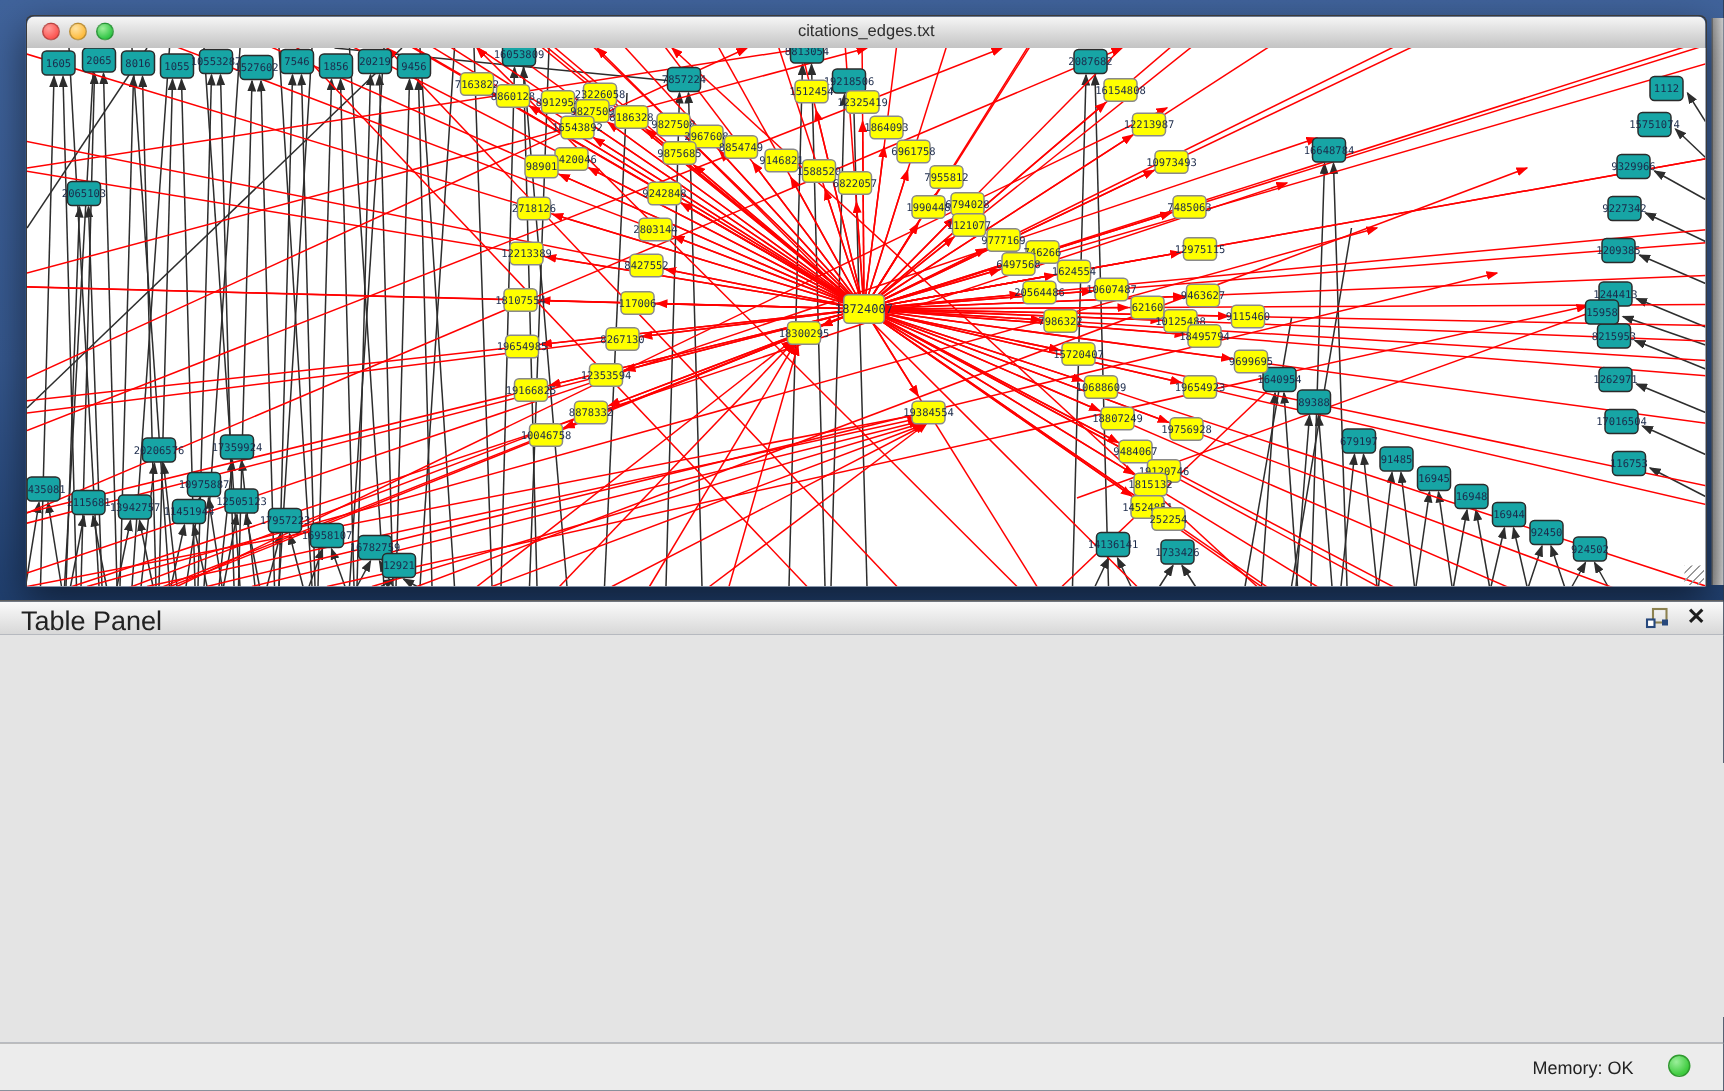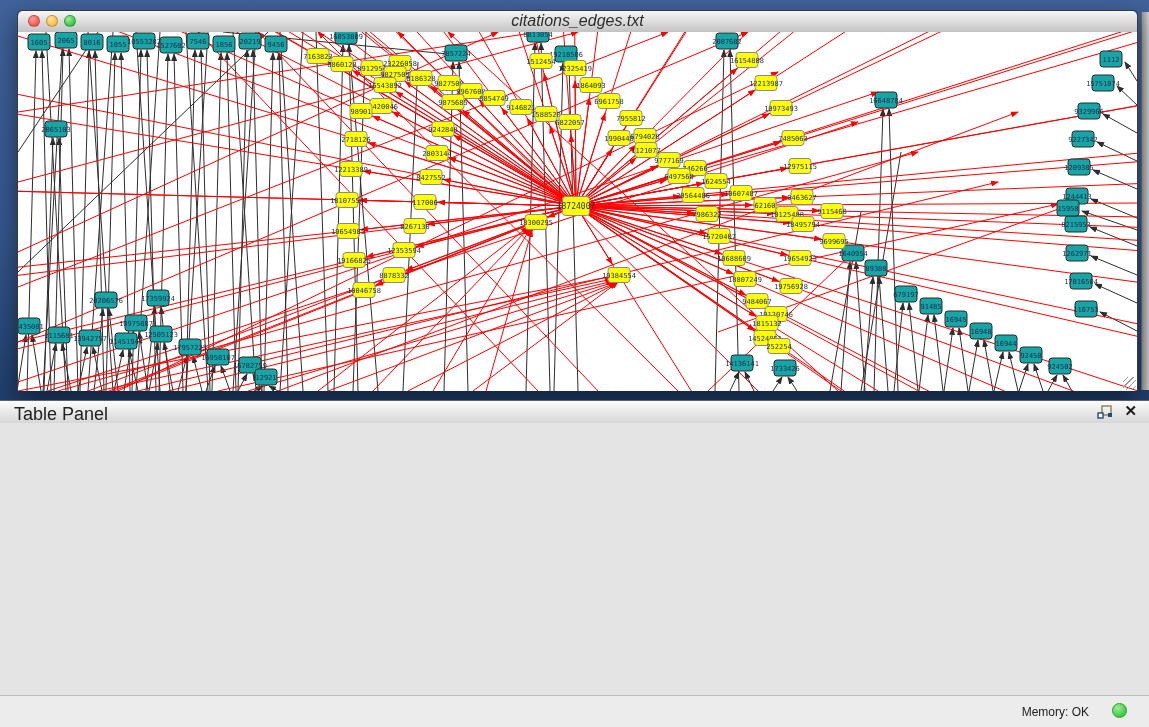--- a/index.html
+++ b/index.html
@@ -13,21 +13,21 @@
   
   #net-window{position:absolute;left:17px;top:10px;width:1119px;height:380px;
     border:1px solid #3a3a3a;border-bottom:none;border-radius:5px 5px 0 0;
     box-shadow:0 10px 26px rgba(0,0,0,.5);}
   #net-titlebar{height:21px;background:linear-gradient(#f6f6f6,#c3c3c3);
     border-bottom:1px solid #868686;border-radius:5px 5px 0 0;position:relative;}
   .traffic{position:absolute;top:4px;width:12px;height:12px;border-radius:50%;border:1px solid rgba(0,0,0,.25);box-sizing:border-box;}
   #tl-close{left:10px;background:radial-gradient(circle at 35% 30%,#ff9d99,#fc5753 70%);}
   #tl-min{left:28px;background:radial-gradient(circle at 35% 30%,#ffe2a2,#fdbc40 70%);}
   #tl-zoom{left:46px;background:radial-gradient(circle at 35% 30%,#9dee9a,#33c748 70%);}
-  #net-title{text-align:center;font-size:16px;color:#2e2e2e;line-height:20px;font-style:italic;}
+  #net-title{text-align:center;font-size:11px;color:#2e2e2e;line-height:20px;}
   #net-canvas{position:absolute;left:0;top:21px;width:1119px;height:359px;background:#ffffff;overflow:hidden;}
   #graph-svg{position:absolute;left:0;top:0;}
   #resize-grip{position:absolute;right:1px;bottom:1px;width:13px;height:13px;
     background:repeating-linear-gradient(135deg,transparent 0 3px,#9a9a9a 3px 4px);}
   
   #panel-bar{position:absolute;left:0;top:400px;width:1149px;height:22px;
     background:linear-gradient(#fbfbfb,#d7d7d7);border-top:1px solid #5f5f5f;border-bottom:1px solid #9a9a9a;}
   #panel-title{position:absolute;left:14px;top:3px;font-size:18px;color:#222;}
   #panel-float{position:absolute;right:36px;top:3px;width:16px;height:16px;cursor:default;}
   #panel-close{position:absolute;right:12px;top:1px;font-size:15px;font-weight:bold;color:#1c1c1c;cursor:default;}

